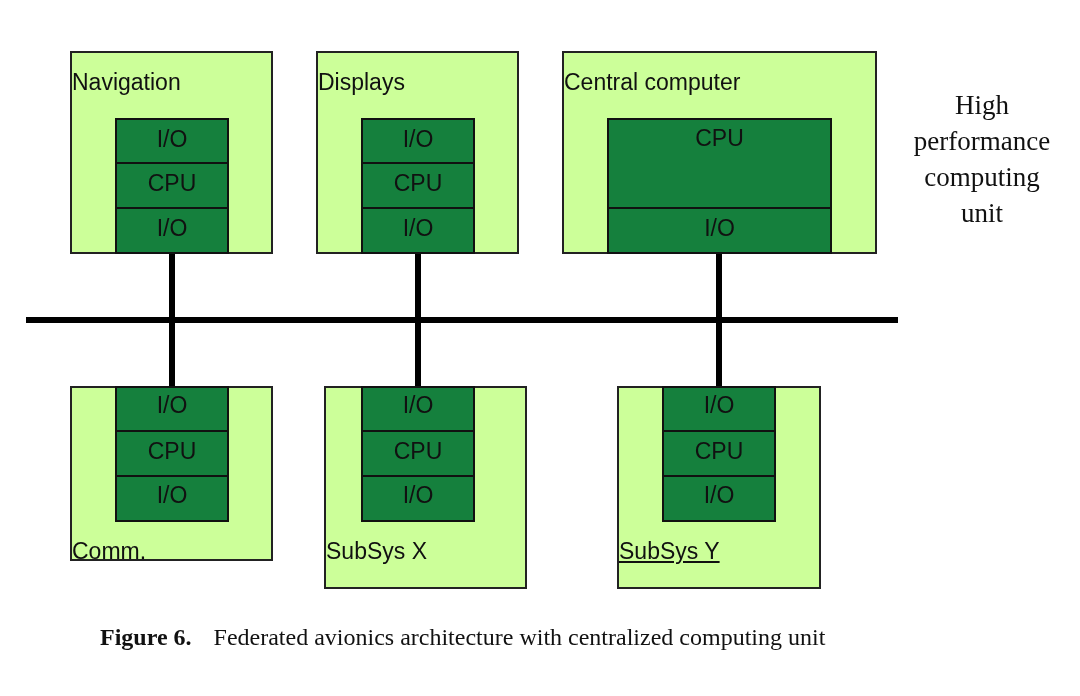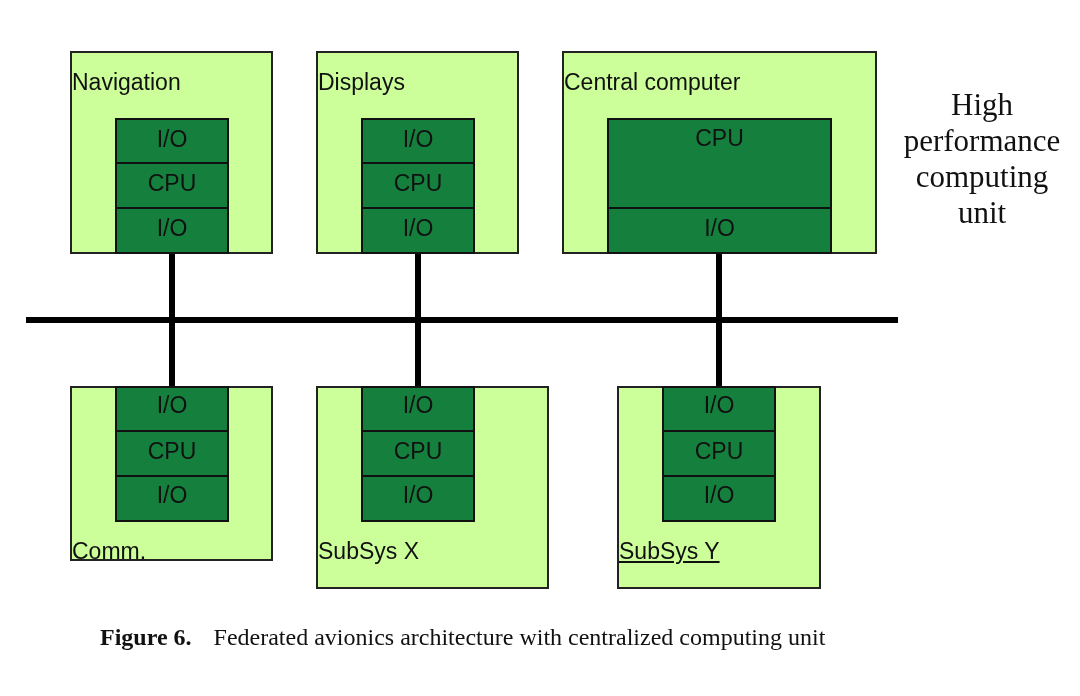--- a/index.html
+++ b/index.html
@@ -1,21 +1,21 @@
 <!DOCTYPE html>
 <html><head>
 <meta charset="utf-8">
 <style>
   html, body { margin:0; padding:0; background:#ffffff; }
   body { width:1080px; height:696px; position:relative; overflow:hidden; font-family:"Liberation Sans", sans-serif; }
   .unit { position:absolute; background:#ccff99; border:2px solid #222; box-sizing:border-box; }
   .unit-title { position:absolute; left:0; right:0; text-align:left; font-size:23px; color:#111; }
   .cell { position:absolute; background:#15803d; border:2px solid #111; box-sizing:border-box; text-align:center; font-size:23px; color:#111; }
   .bus { position:absolute; background:#000; }
-  .side-text { position:absolute; font-family:"Liberation Serif", serif; font-size:31px; text-align:center; line-height:36px; color:#111; }
+  .side-text { position:absolute; font-family:"Liberation Serif", serif; font-size:27px; text-align:center; line-height:36px; color:#111; }
   .caption { position:absolute; left:100px; top:624px; font-family:"Liberation Serif", serif; font-size:24px; color:#111; white-space:nowrap; }
   .caption b { font-weight:bold; margin-right:22px; }
 </style>
 </head>
 <body>
 
 <div class="bus" style="left:26px; top:317px; width:872px; height:6px;"></div>
 
 <div class="bus" style="left:169px; top:252px; width:6px; height:70px;"></div>
 <div class="bus" style="left:415px; top:252px; width:6px; height:70px;"></div>
@@ -51,21 +51,21 @@
   <div>unit</div>
 </div>
 
 <div class="unit" style="left:70px; top:386px; width:203px; height:175px;">
   <div class="unit-title" style="top:150px;">Comm.</div>
 </div>
 <div class="cell" style="left:115px; top:386px; width:114px; height:46px; line-height:34px;">I/O</div>
 <div class="cell" style="left:115px; top:430px; width:114px; height:47px; line-height:39px;">CPU</div>
 <div class="cell" style="left:115px; top:475px; width:114px; height:47px; line-height:36px;">I/O</div>
 
-<div class="unit" style="left:316px; top:386px; width:233px; height:203px;">
+<div class="unit" style="left:324px; top:386px; width:203px; height:203px;">
   <div class="unit-title" style="top:150px;">SubSys X</div>
 </div>
 <div class="cell" style="left:361px; top:386px; width:114px; height:46px; line-height:34px;">I/O</div>
 <div class="cell" style="left:361px; top:430px; width:114px; height:47px; line-height:39px;">CPU</div>
 <div class="cell" style="left:361px; top:475px; width:114px; height:47px; line-height:36px;">I/O</div>
 
 <div class="unit" style="left:617px; top:386px; width:204px; height:203px;">
   <div class="unit-title" style="top:150px;text-decoration:underline;">SubSys Y</div>
 </div>
 <div class="cell" style="left:662px; top:386px; width:114px; height:46px; line-height:34px;">I/O</div>

